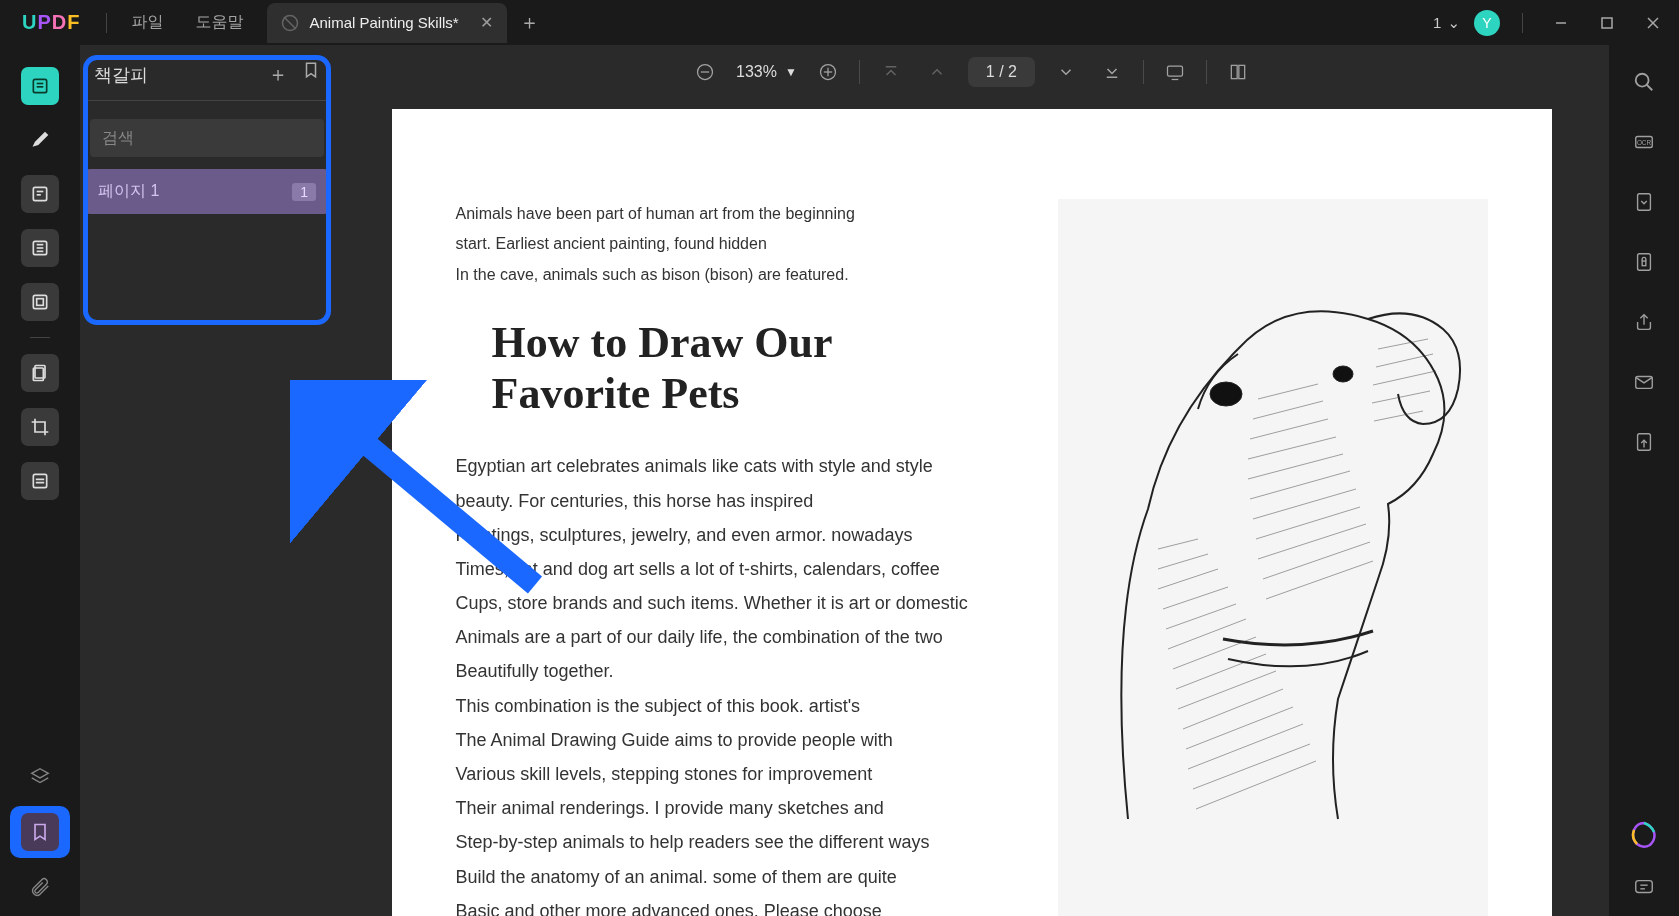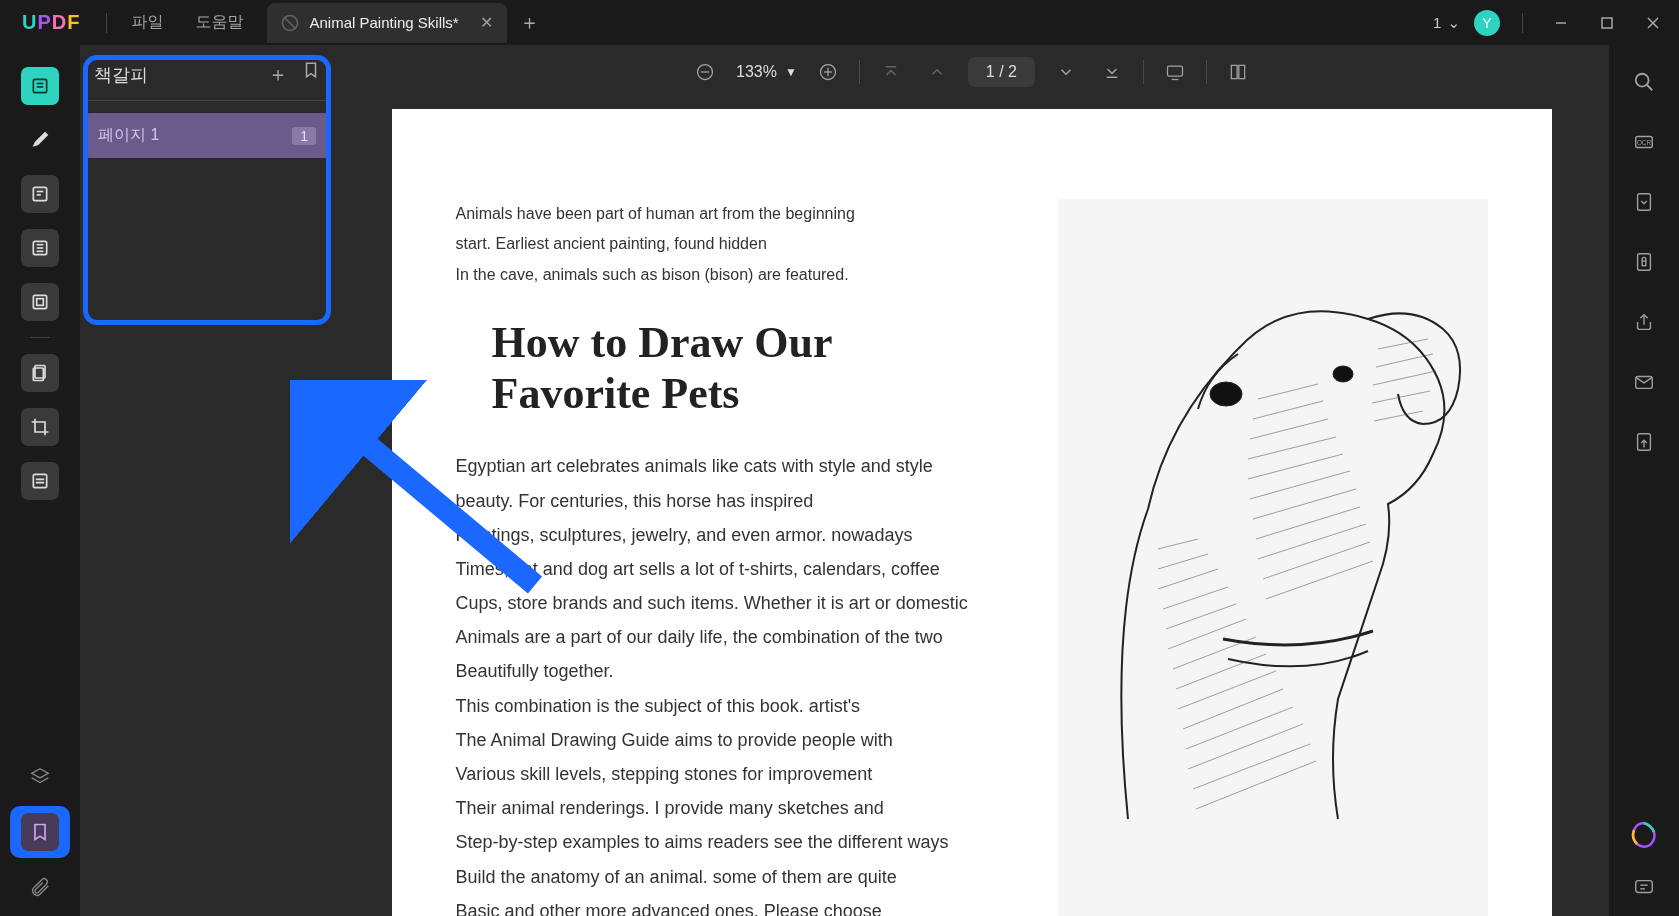--- a/index.html
+++ b/index.html
@@ -379,20 +379,23 @@
       <div class="panel-icons">
         <span>＋</span>
         <span>
           <svg viewBox="0 0 24 24" width="18" height="18" fill="none" stroke="#ccc" stroke-width="2">
               <path d="M6 3 L18 3 L18 21 L12 17 L6 21 Z"></path>
             </svg>
         </span>
       </div>
     </div>
     <div class="panel-divider"></div>
+    <div class="search-box">
+      <input type="text" placeholder="검색" style="">
+    </div>
     <div class="bookmark-item">
       <span class="bookmark-label">페이지 1</span>
       <span class="bookmark-badge">1</span>
     </div>
   </div>
 
   <div class="doc-wrapper">
     <div class="doc-toolbar">
       <div class="tbtn">
         <svg viewBox="0 0 24 24" width="20" height="20" fill="none" stroke="#ccc" stroke-width="1.5">
@@ -468,21 +471,21 @@
             <div>beauty. For centuries, this horse has inspired</div>
             <div>Paintings, sculptures, jewelry, and even armor. nowadays</div>
             <div>Times, cat and dog art sells a lot of t-shirts, calendars, coffee</div>
             <div>Cups, store brands and such items. Whether it is art or domestic</div>
             <div>Animals are a part of our daily life, the combination of the two</div>
             <div>Beautifully together.</div>
             <div>This combination is the subject of this book. artist's</div>
             <div>The Animal Drawing Guide aims to provide people with</div>
             <div>Various skill levels, stepping stones for improvement</div>
             <div>Their animal renderings. I provide many sketches and</div>
-            <div>Step-by-step examples to aims readers see the different ways</div>
+            <div>Step-by-step animals to help readers see the different ways</div>
             <div>Build the anatomy of an animal. some of them are quite</div>
             <div>Basic and other more advanced ones. Please choose</div>
           </div>
         </div>
         <div class="page-image">
           <svg viewBox="0 0 430 720">
             <rect x="0" y="0" width="430" height="720" fill="#f5f5f5"></rect>
             <g fill="none" stroke="#222" stroke-width="1">
 
               <path d="M 70 620 Q 50 420 90 310 Q 110 220 180 150 Q 230 95 310 120 Q 360 135 380 180 Q 395 215 375 255 Q 360 290 330 305 Q 335 340 320 380 Q 300 440 280 500 Q 270 560 280 620" stroke-width="2"></path>

